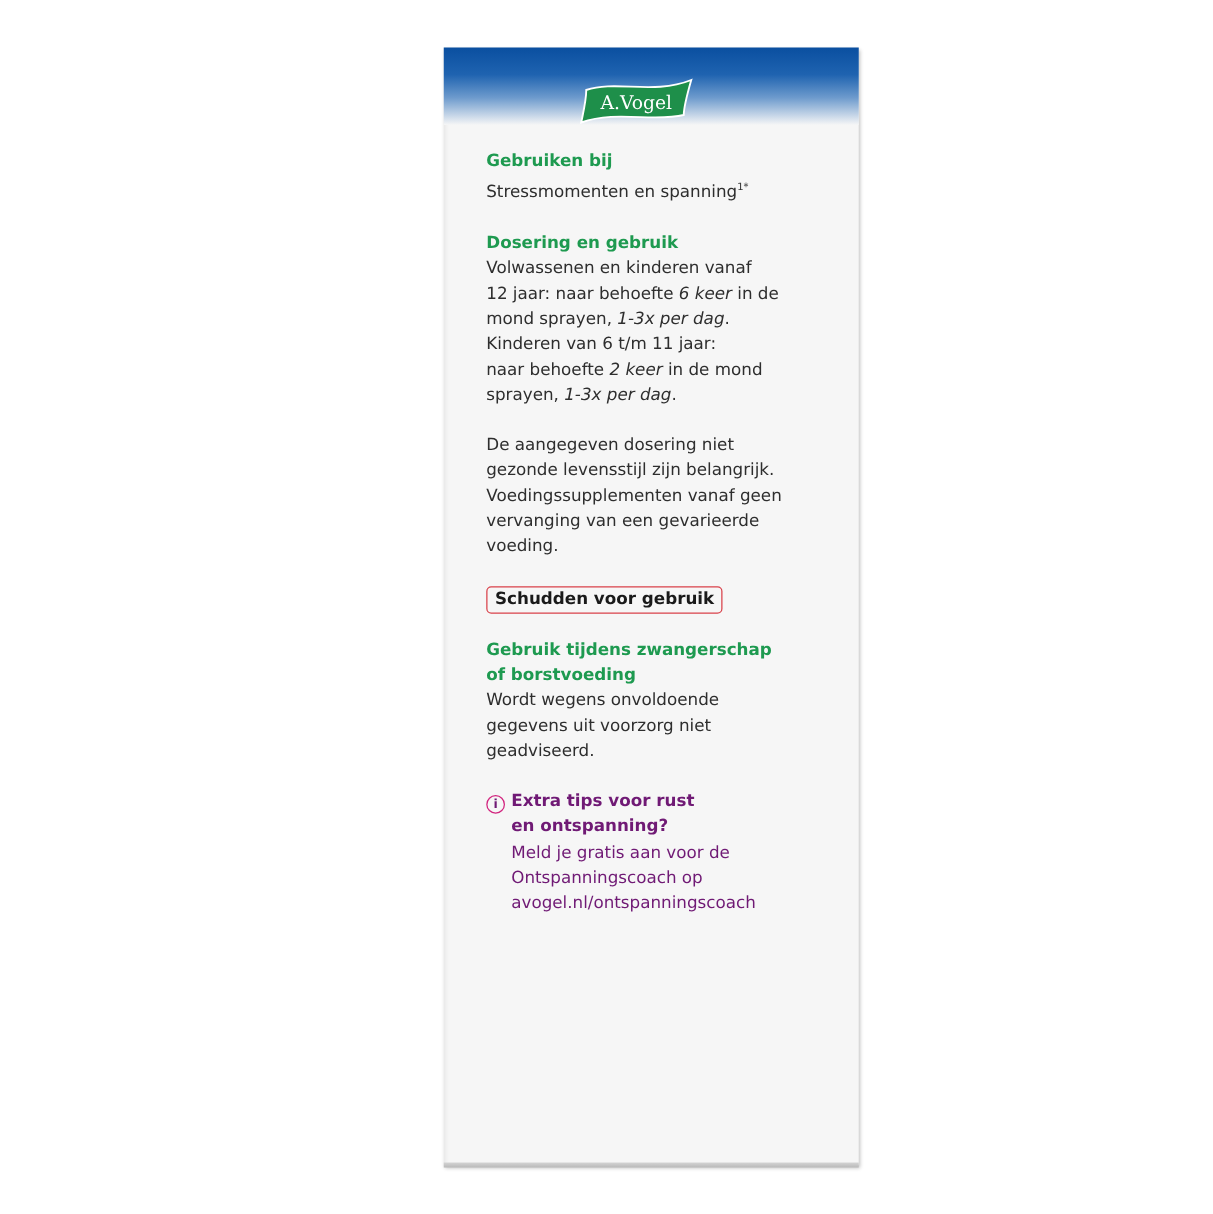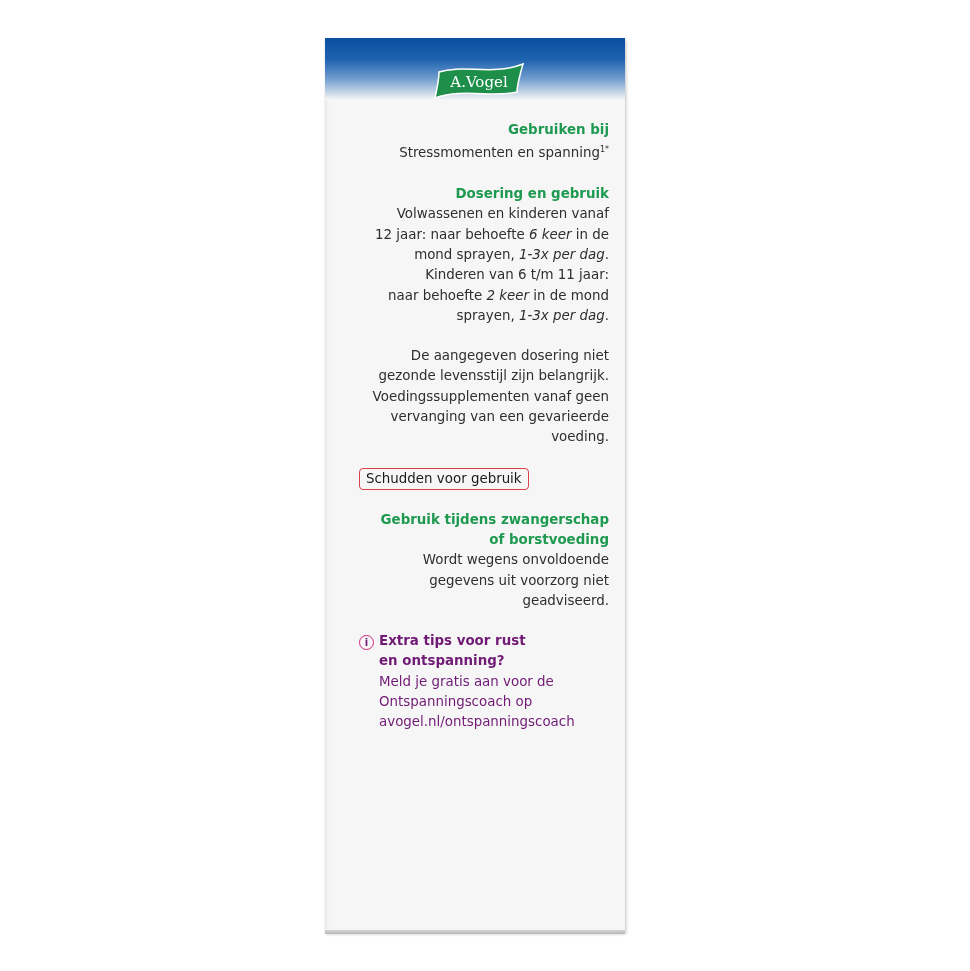--- a/index.html
+++ b/index.html
@@ -1,31 +1,31 @@
 <!DOCTYPE html>
 <html><head>
 <meta charset="utf-8">
 <style>
   html, body { margin:0; padding:0; }
   body { width:970px; height:971px; background:#ffffff; position:relative; overflow:hidden;
          font-family:"DejaVu Sans", sans-serif; }
-  .panel { position:absolute; left:325px; top:38px; width:300px; height:894px;
+  .panel { position:absolute; left:355px; top:38px; width:332px; height:894px;
            background:#f6f6f6; box-shadow: 1px 2px 3px rgba(0,0,0,0.25), inset 3px 0 4px -2px rgba(0,0,0,0.08); }
   .panel::after { content:""; position:absolute; left:0; right:0; bottom:-2px; height:4px;
            background:linear-gradient(#d4d4d4,#b9b9b9); }
   .topband { position:absolute; left:0; top:0; width:100%; height:62px;
            background:linear-gradient(to bottom,#0a4fa0 0%,#1f63b0 35%,#6e9bcd 65%,#f6f6f6 100%); }
   .logo { position:absolute; left:108px; top:24px; width:92px; height:38px; }
   .content { position:absolute; left:34px; top:82px; width:250px; font-size:13.4px; line-height:20.3px; color:#2e2e2e; }
   .h { color:#1e9a50; font-weight:bold; }
-  .sec { margin-bottom:20px;text-align:right; }
+  .sec { margin-bottom:20px; }
   .p { margin:0; }
   i { font-style:italic; }
   .shake { display:inline-block; border:1.5px solid #d9414a; border-radius:4px; padding:0 6px; color:#1a1a1a;
-           font-weight:normal; margin-bottom:20px; line-height:20px; }
+           font-weight:bold; margin-bottom:20px; line-height:20px; }
   .tips { color:#701a75; }
   .tips .title { font-weight:bold; }
   .tips .body { padding-left:20px; }
   .info-icon { display:inline-block; width:13px; height:13px; border:1.4px solid #d2237e; border-radius:50%;
                font-size:10px; line-height:13px; text-align:center; font-weight:bold; margin-right:5px; vertical-align:-1px; }
 </style>
 </head>
 <body>
 
 <div class="panel">

